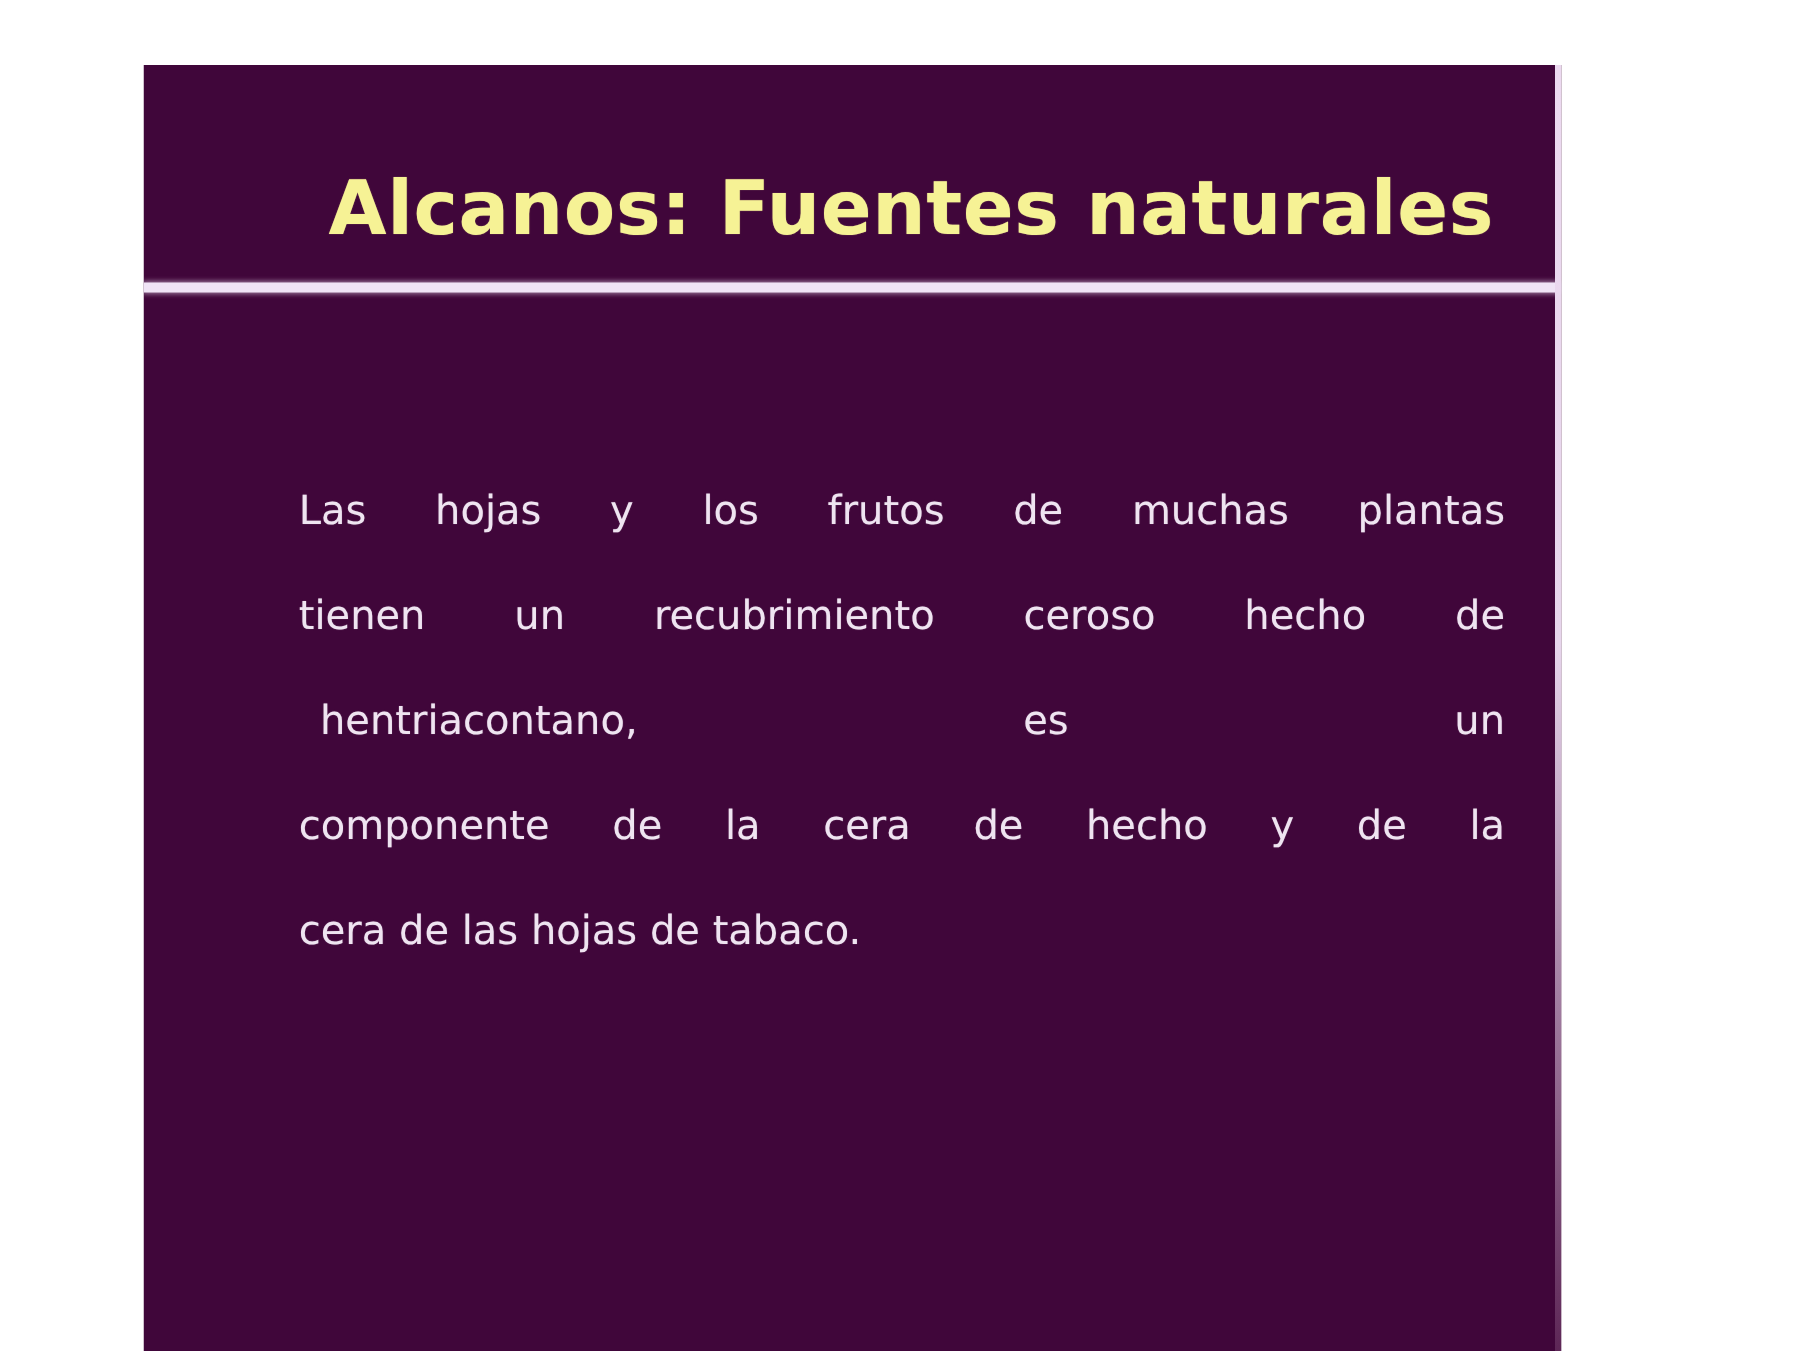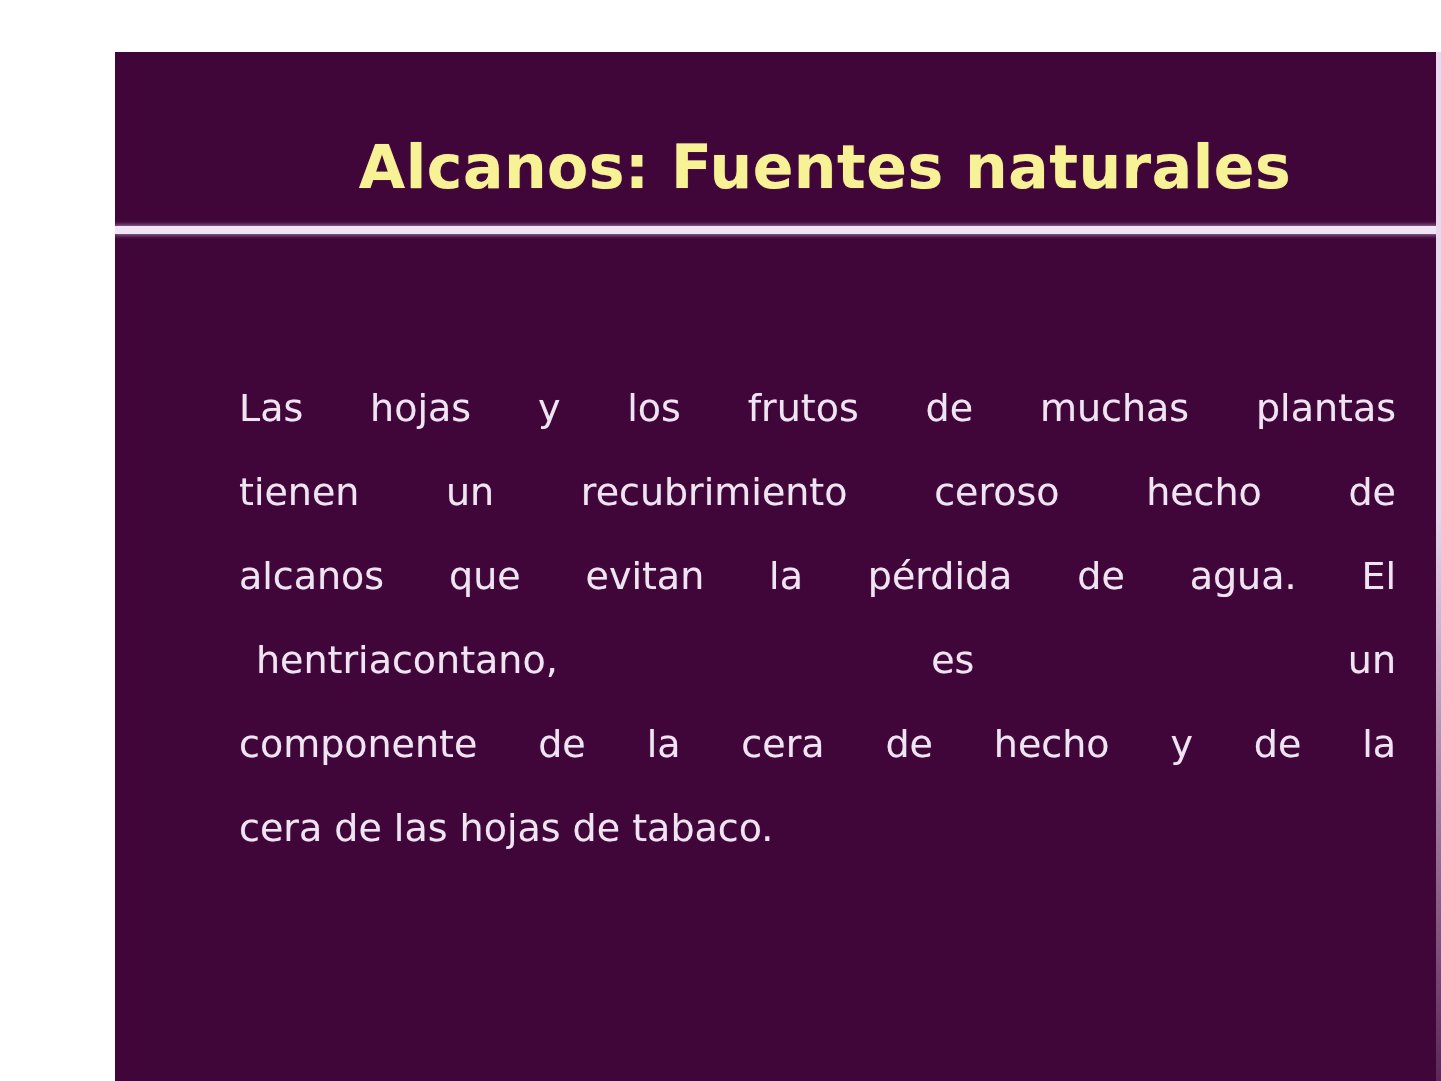--- a/index.html
+++ b/index.html
@@ -17,21 +17,21 @@
     position: relative;
     width: 1441px;
     height: 1081px;
     background: #ffffff;
     overflow: hidden;
   }
   .slide {
     position: absolute;
     left: 115px;
     top: 52px;
-    width: 1326px;
+    width: 1134px;
     height: 1029px;
     background: #40063a;
     overflow: hidden;
   }
   .right-edge {
     position: absolute;
     top: 0;
     right: 0;
     width: 5px;
     height: 100%;
@@ -55,21 +55,21 @@
     text-shadow: 0 0 1px rgba(246,242,149,0.45);
   }
   .title-divider {
     height: 8px;
     background: #f0e4f6;
     box-shadow: 0 0 4px 1px rgba(240,228,246,0.55);
   }
   .slide-body {
     padding: 132px 45px 0 124px;
     color: #efe4f1;
-    font-size: 38px;
+    font-size: 32px;
     line-height: 84px;
     text-shadow: 0 0 1px rgba(239,228,241,0.35);
   }
   .line {
     text-align: justify;
     text-align-last: justify;
   }
   .line.last-line {
     text-align: right;
     text-align-last: left;
@@ -100,21 +100,20 @@
 
     <div class="slide-header">
       <h1 class="slide-title">Alcanos: Fuentes naturales</h1>
     </div>
 
     <div class="title-divider"></div>
 
     <div class="slide-body">
       <div class="line">Las hojas y los frutos de muchas plantas</div>
       <div class="line">tienen un recubrimiento ceroso hecho de</div>
-      <div class="line">alcanos que evitan la pérdida de agua. El</div>
 
       <div class="line formula-line">
         <span class="chunk">hentriacontano,</span>
         <span class="chunk">es</span>
         <span class="chunk">un</span>
       </div>
 
       <div class="line">componente de la cera de hecho y de la</div>
       <div class="line last-line">cera de las hojas de tabaco.</div>
     </div>

